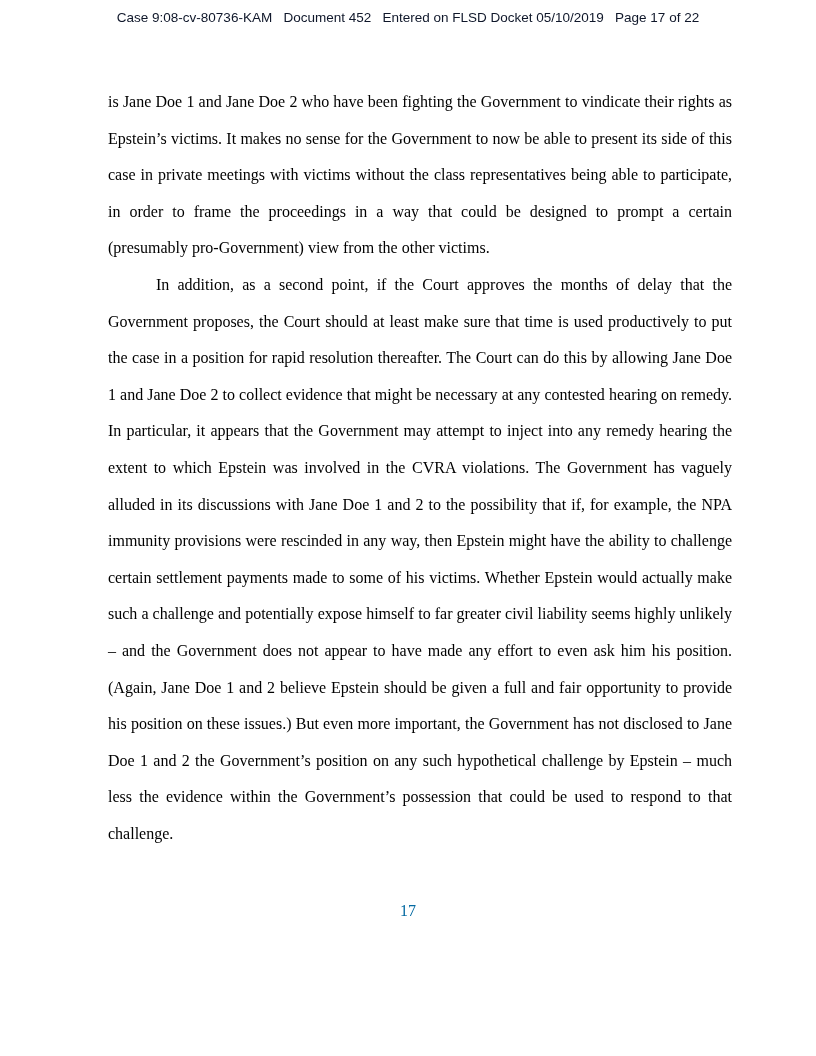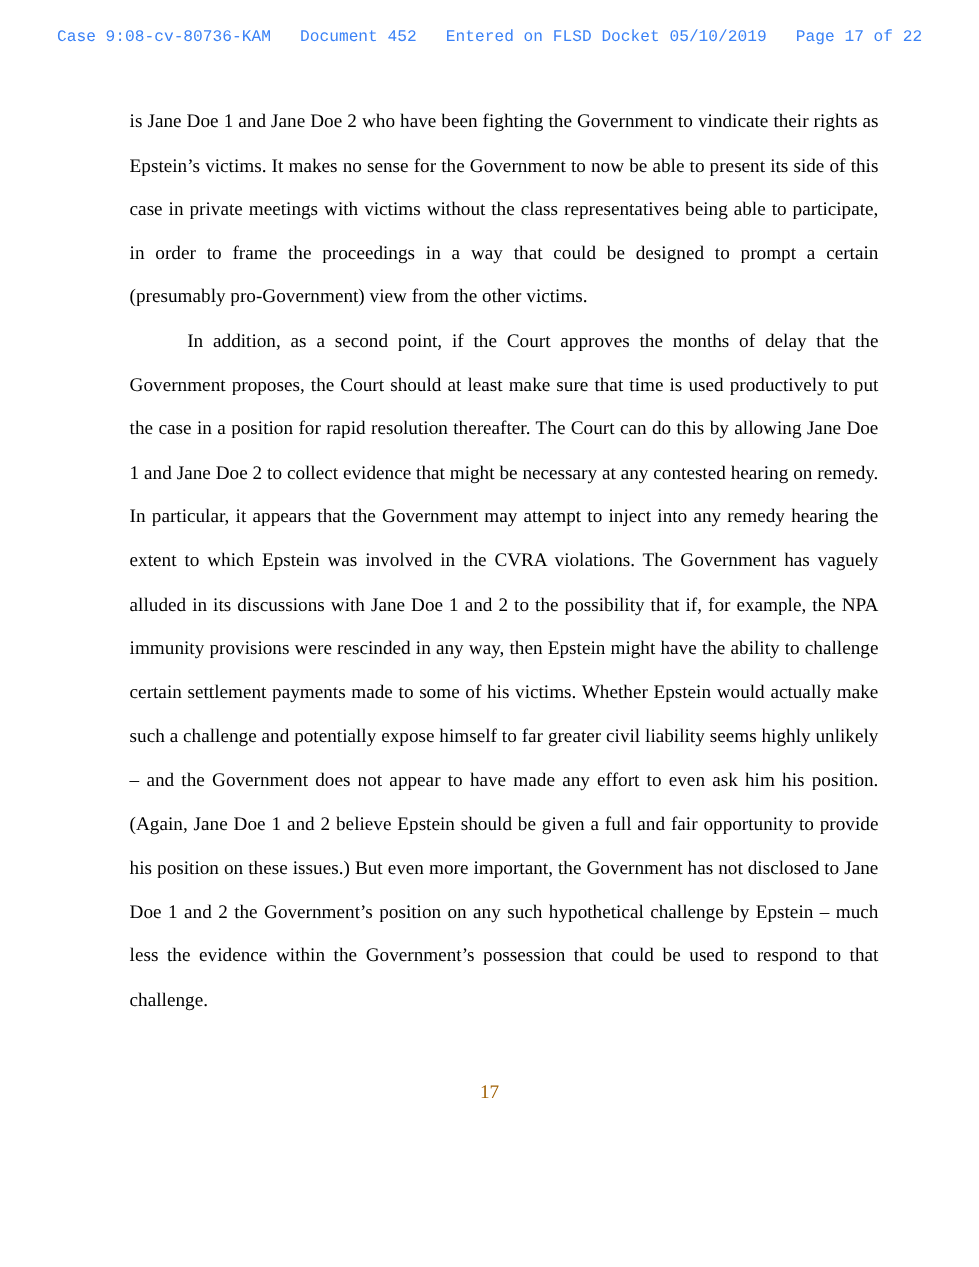--- a/index.html
+++ b/index.html
@@ -11,28 +11,28 @@
     position: relative;
     width: 816px;
     height: 1056px;
     background: #ffffff;
     overflow: hidden;
     font-family: "Liberation Serif", serif;
     color: #000000;
   }
   .docket-header {
     position: absolute;
-    top: 24px;
+    top: 10px;
     left: 0;
     width: 100%;
     text-align: center;
-    font-family: Liberation Mono, monospace;
+    font-family: Liberation Sans, sans-serif;
     font-size: 13.5px;
     letter-spacing: 0px;
-    color: #3b82f6;
+    color: #0f172a;
     white-space: pre;
   }
   .doc-body {
     position: absolute;
     top: 84px;
     left: 96px;
     width: 624px;
     margin-left: 12px;
   }
   .doc-body p {
@@ -44,21 +44,21 @@
   .doc-body p.indent {
     text-indent: 48px;
   }
   .page-number {
     position: absolute;
     top: 902px;
     left: 0;
     width: 100%;
     text-align: center;
     font-size: 16px;
-    color: #a16207;
+    color: #0369a1;
   }
 </style>
 </head>
 <body>
 
 <div class="page">
   <div class="docket-header">Case 9:08-cv-80736-KAM   Document 452   Entered on FLSD Docket 05/10/2019   Page 17 of 22</div>
 
   <div class="doc-body" id="doc-body">
       <p>is Jane Doe 1 and Jane Doe 2 who have been fighting the Government to vindicate their rights as Epstein’s victims.  It makes no sense for the Government to now be able to present its side of this case in private meetings with victims without the class representatives being able to participate, in order to frame the proceedings in a way that could be designed to prompt a certain (presumably pro-Government) view from the other victims.</p>

